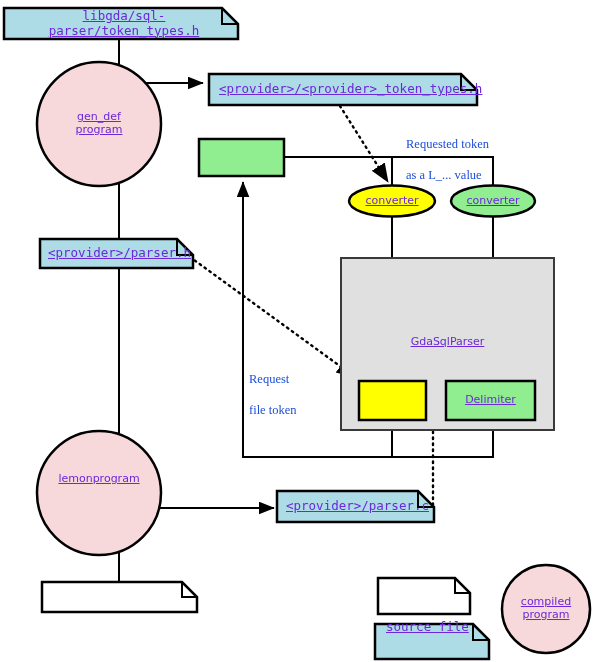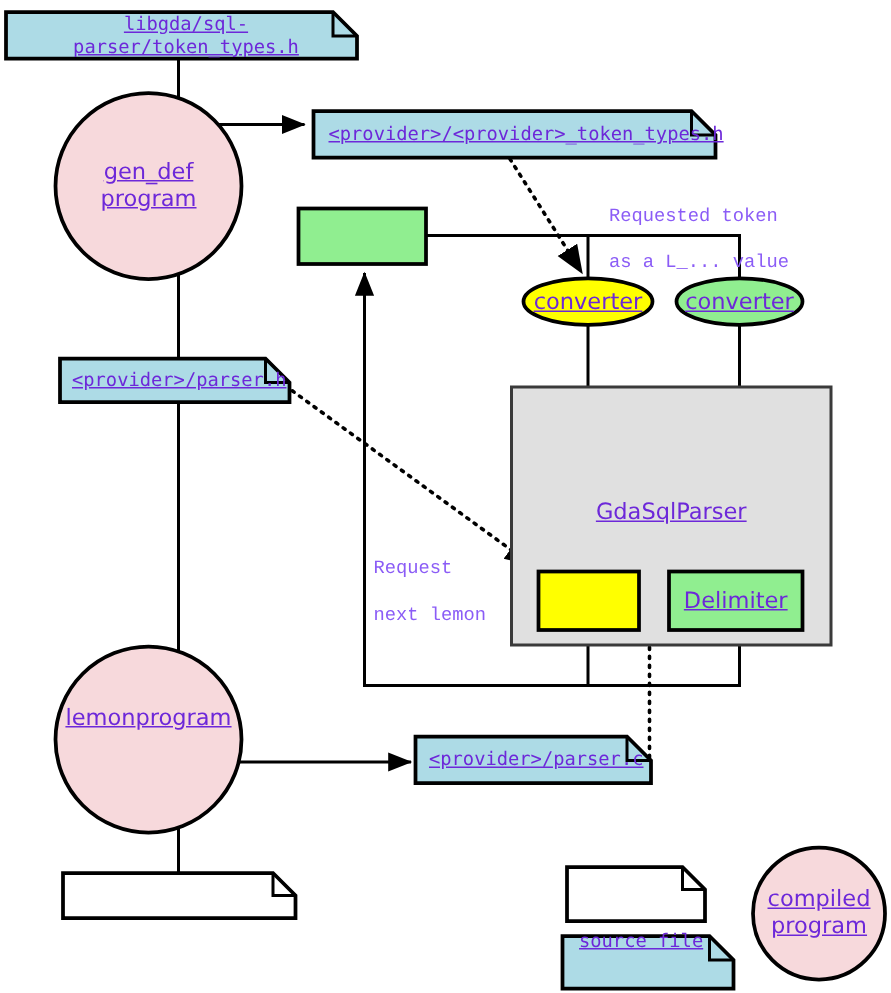--- a/index.html
+++ b/index.html
@@ -33,27 +33,27 @@
     line-height: 1.18;
     text-decoration: underline;
   }
   .file-label {
     font-family: "DejaVu Sans Mono", monospace;
     font-size: 12.5px;
     justify-content: flex-start;
   }
   .proc-label {
     font-family: "DejaVu Sans", sans-serif;
-    font-size: 15px;
+    font-size: 11px;
   }
   .free-text {
     position: absolute;
-    font-family: Liberation Mono, monospace;
+    font-family: Liberation Serif, serif;
     font-size: 12.5px;
-    color: #8b5cf6;
+    color: #1d4ed8;
     line-height: 1.25;
     white-space: pre-line;
     pointer-events: none;
   }
   .hit {
     position: absolute;
   }
 </style>
 </head>
 <body>
@@ -163,21 +163,21 @@
 
   <div class="node-label proc-label" style="left:380px; top:333px; width:135px; height:18px;">GdaSqlParser</div>
 
   <div class="free-text" style="left:406px; top:121px;">
     <div>Requested token</div>
     <div>as a L_... value</div>
   </div>
 
   <div class="free-text" style="left:249px; top:356px;">
     <div>Request</div>
-    <div>next lemon</div>
+    <div>file token</div>
   </div>
 
   <div class="node-label file-label" style="left:386px; top:585px; width:84px; height:26px;margin-top:29px;">source file</div>
 
 
   <div class="node-label proc-label" style="left:494px; top:586px; width:104px; height:46px; flex-direction:column;">
     <span>compiled</span>
     <span>program</span>
   </div>
 

